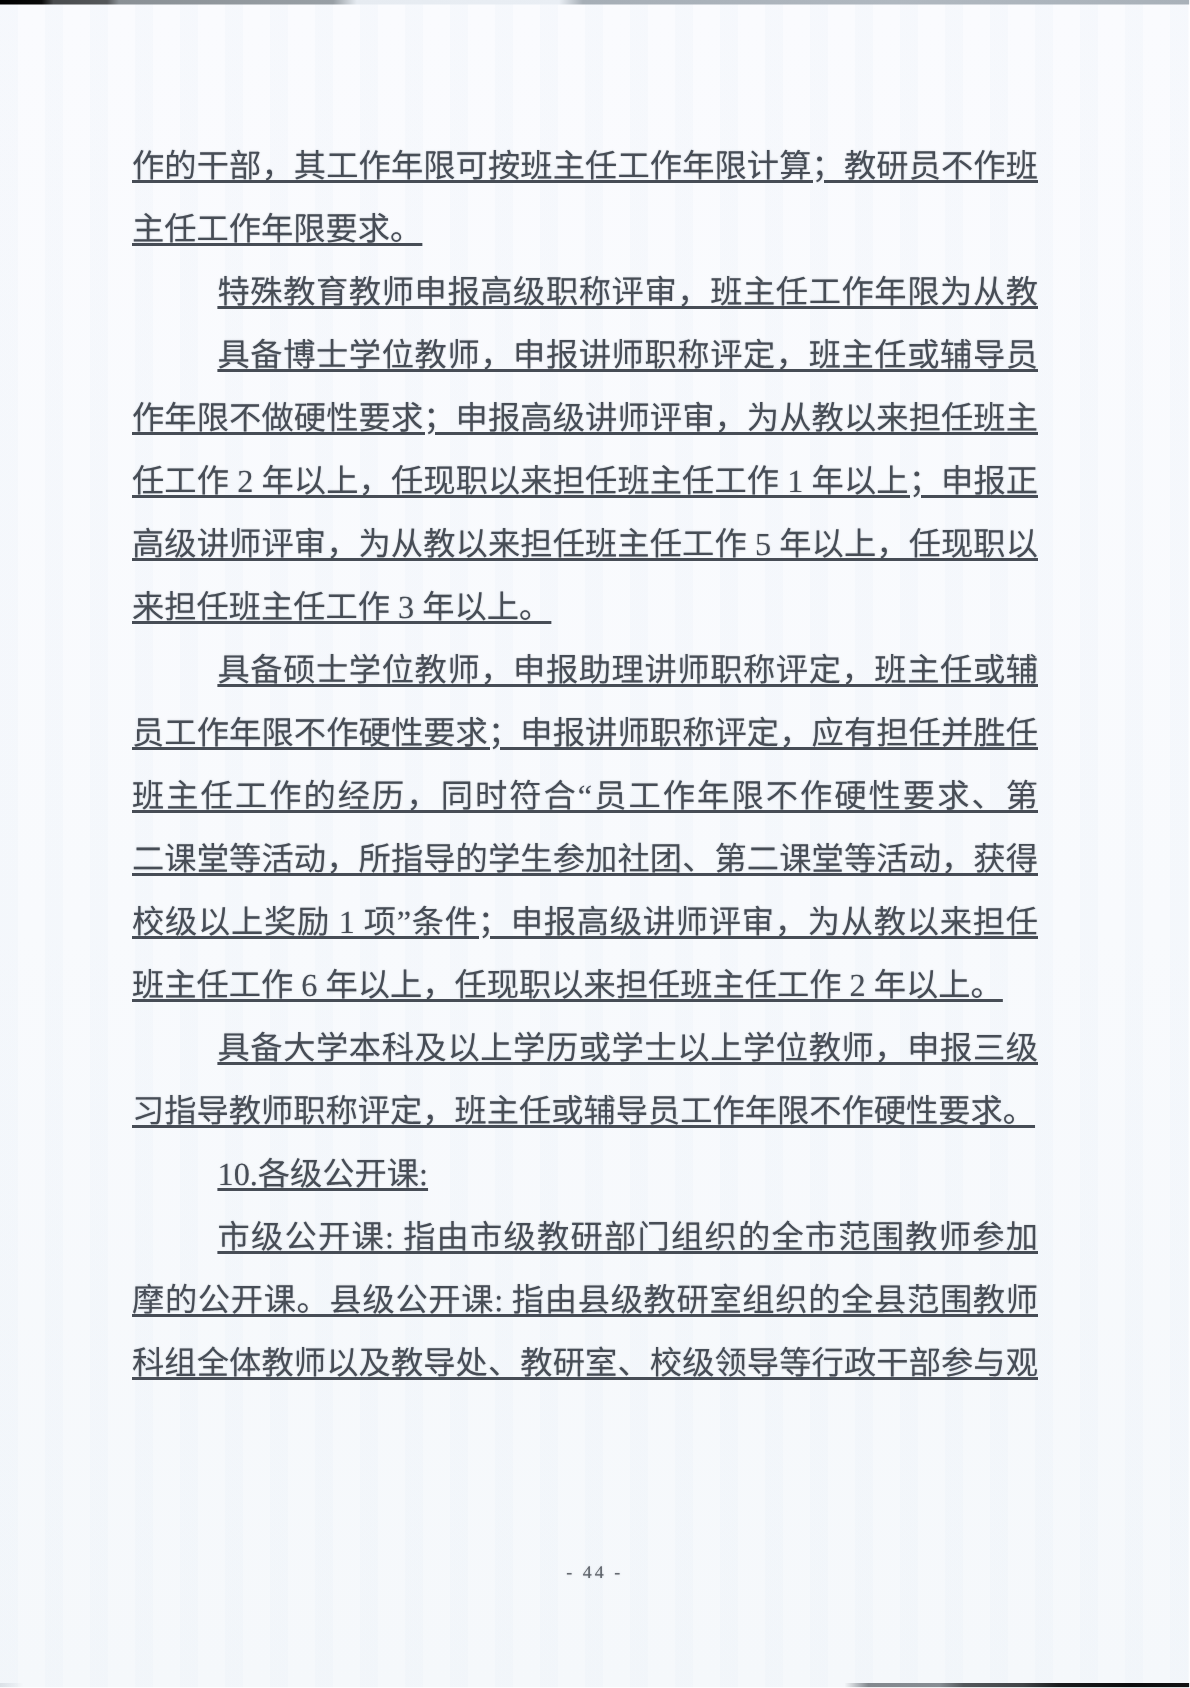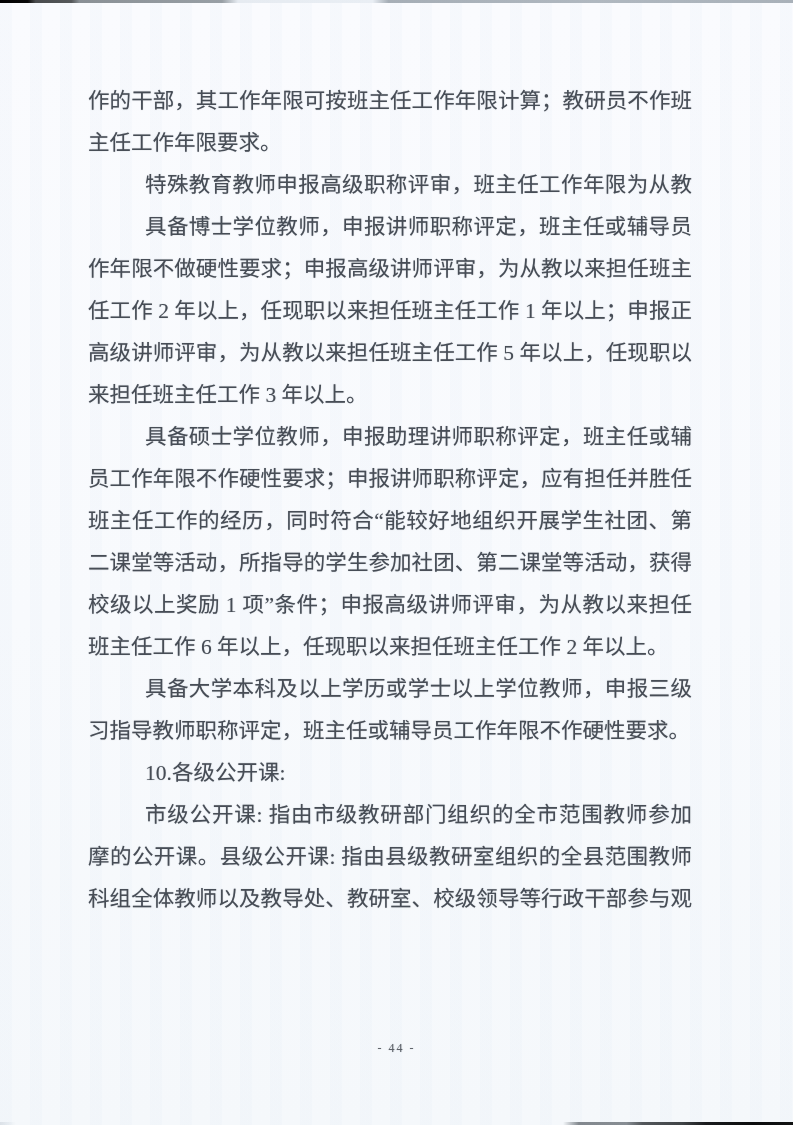--- a/index.html
+++ b/index.html
@@ -37,24 +37,25 @@
     background: linear-gradient(90deg,
       rgba(200, 208, 216, 0.55) 0%, rgba(255, 255, 255, 0) 2%,
       rgba(255, 255, 255, 0) 71%,
       #82888e 73%, #878d93 79%,
       #53575b 81%, #404447 86%,
       #1a1c1e 89%, #0b0c0d 95%, #111213 100%);
   }
   .text-block {
     position: absolute;
     left: 88px;
-    top: 80px;
+    top: 90px;
     width: 604px;
     color: #474d56;
     text-shadow: 0 0 1px rgba(96, 104, 114, 0.5);
+    text-decoration: underline;
   }
   .line {
     height: 42px;
     line-height: 42px;
     font-size: 21.5px;
     text-align: justify;
     text-align-last: justify;
     overflow: hidden;
   }
   .line.indent {
@@ -86,21 +87,21 @@
       <div class="line">作的干部，其工作年限可按班主任工作年限计算；教研员不作班</div>
       <div class="line end">主任工作年限要求。</div>
       <div class="line indent">特殊教育教师申报高级职称评审，班主任工作年限为从教以</div>
       <div class="line indent">具备博士学位教师，申报讲师职称评定，班主任或辅导员工</div>
       <div class="line">作年限不做硬性要求；申报高级讲师评审，为从教以来担任班主</div>
       <div class="line">任工作 2 年以上，任现职以来担任班主任工作 1 年以上；申报正</div>
       <div class="line">高级讲师评审，为从教以来担任班主任工作 5 年以上，任现职以</div>
       <div class="line end">来担任班主任工作 3 年以上。</div>
       <div class="line indent">具备硕士学位教师，申报助理讲师职称评定，班主任或辅导</div>
       <div class="line">员工作年限不作硬性要求；申报讲师职称评定，应有担任并胜任</div>
-      <div class="line">班主任工作的经历，同时符合“能较好地组织开展学生社团、第</div>
+      <div class="line">班主任工作的经历，同时符合“员工作年限不作硬性要求、第</div>
       <div class="line">二课堂等活动，所指导的学生参加社团、第二课堂等活动，获得</div>
       <div class="line">校级以上奖励 1 项”条件；申报高级讲师评审，为从教以来担任</div>
       <div class="line end">班主任工作 6 年以上，任现职以来担任班主任工作 2 年以上。</div>
       <div class="line indent">具备大学本科及以上学历或学士以上学位教师，申报三级实</div>
       <div class="line end">习指导教师职称评定，班主任或辅导员工作年限不作硬性要求。</div>
       <div class="line indent end">10.各级公开课:</div>
       <div class="line indent">市级公开课: 指由市级教研部门组织的全市范围教师参加观</div>
       <div class="line">摩的公开课。县级公开课: 指由县级教研室组织的全县范围教师</div>
       <div class="line">科组全体教师以及教导处、教研室、校级领导等行政干部参与观</div>
     </div>

